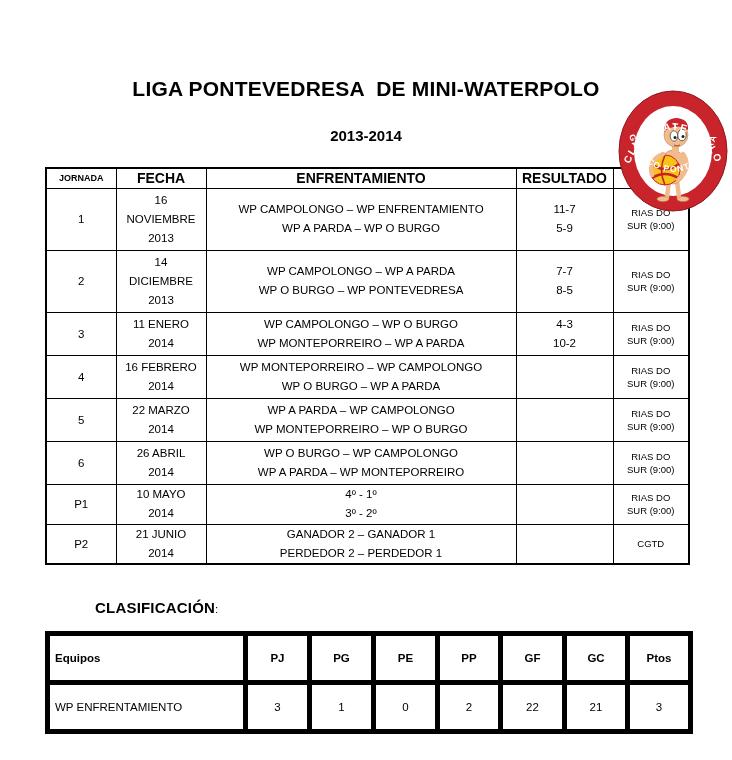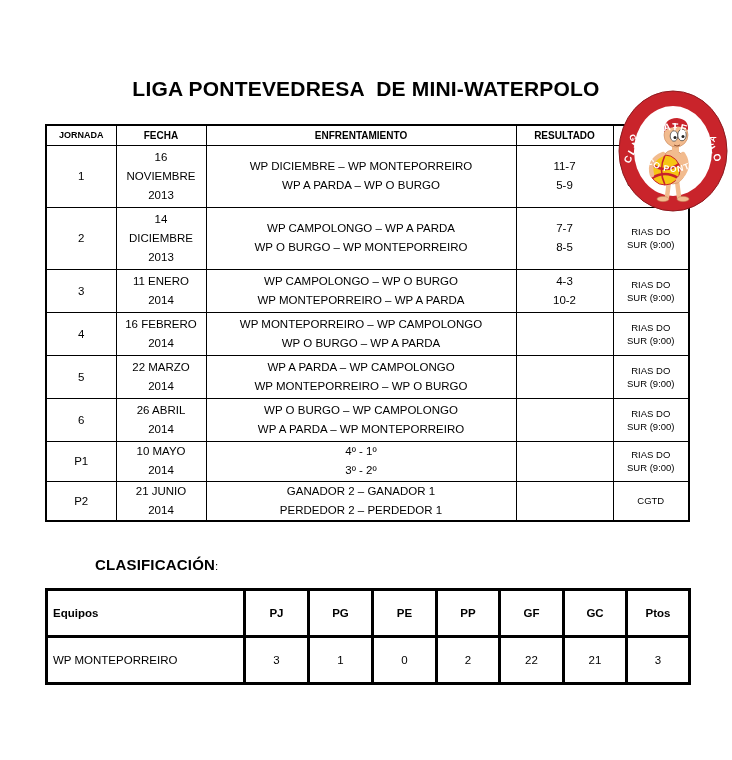--- a/index.html
+++ b/index.html
@@ -45,21 +45,21 @@
     margin: 23px 0 0 45px;
     border: 2px solid #000;
   }
   .sched th, .sched td {
     border: 1px solid #000;
     text-align: center;
     vertical-align: middle;
     padding: 0;
     overflow: hidden;
   }
-  .sched th { font-size: 10px; font-weight: bold; height: 20px; }
+  .sched th { font-size: 14px; font-weight: bold; height: 20px; }
   .sched th.jh { font-size: 9px; }
   .r-tall  td { height: 62px; }
   .r-med   td { height: 43px; }
   .r-short td { height: 40px; }
   .cl { font-size: 11.5px; line-height: 19px; }
   .sl { font-size: 9.5px;  line-height: 13px; }
   .jcell { font-size: 11.5px; }
 
   
   .clasif-heading {
@@ -71,21 +71,21 @@
   .clasif-heading .colon { font-size: 11.5px; font-weight: normal; }
 
   table.clasif {
     border-collapse: collapse;
     table-layout: fixed;
     width: 643px;
     margin: 15px 0 0 45px;
     border: 2px solid #000;
   }
   .clasif th, .clasif td {
-    border: 3px solid #000000;
+    border: 5px solid #000000;
     padding: 16px;
     font-size: 11.5px;
     text-align: center;
     vertical-align: middle;
     overflow: hidden;
   }
   .clasif th { font-weight: bold; height: 21px; }
   .clasif td { height: 19px; }
   .clasif .team-col { text-align: left; padding-left: 5px; }
 </style>
@@ -141,20 +141,21 @@
       <text font-size="10" font-weight="bold" letter-spacing="1.6" fill="#ffffff">
         <textPath href="#arcTop" startOffset="50%" text-anchor="middle">CLUB WATERPOLO</textPath>
       </text>
       <text font-size="8.5" font-weight="bold" letter-spacing="1.2" fill="#ffffff">
         <textPath href="#arcBottom" startOffset="50%" text-anchor="middle">GALAICO PONTEVEDRA</textPath>
       </text>
     </svg>
   </div>
 
   <div class="title">LIGA PONTEVEDRESA  DE MINI-WATERPOLO</div>
+  <div class="season">2013-2014</div>
 
   <table class="sched">
     <colgroup>
       <col style="width:70px">
         <col style="width:90px">
         <col style="width:310px">
       <col style="width:97px">
         <col style="width:76px">
     </colgroup>
     <tbody>
@@ -167,21 +168,21 @@
     </tr>
 
     <tr class="r-tall">
       <td class="jcell">1</td>
       <td>
         <div class="cl">16</div>
         <div class="cl">NOVIEMBRE</div>
         <div class="cl">2013</div>
       </td>
       <td>
-        <div class="cl">WP DICIEMBRE – WP MONTEPORREIRO</div>
+        <div class="cl">WP CAMPOLONGO – WP ENFRENTAMIENTO</div>
         <div class="cl">WP A PARDA – WP O BURGO</div>
       </td>
       <td>
         <div class="cl">11-7</div>
         <div class="cl">5-9</div>
       </td>
       <td>
         <div class="sl">RIAS DO</div>
         <div class="sl">SUR (9:00)</div>
       </td>
@@ -189,21 +190,21 @@
 
     <tr class="r-tall">
       <td class="jcell">2</td>
       <td>
         <div class="cl">14</div>
         <div class="cl">DICIEMBRE</div>
         <div class="cl">2013</div>
       </td>
       <td>
         <div class="cl">WP CAMPOLONGO – WP A PARDA</div>
-        <div class="cl">WP O BURGO – WP MONTEPORREIRO</div>
+        <div class="cl">WP O BURGO – WP PONTEVEDRESA</div>
       </td>
       <td>
         <div class="cl">7-7</div>
         <div class="cl">8-5</div>
       </td>
       <td>
         <div class="sl">RIAS DO</div>
         <div class="sl">SUR (9:00)</div>
       </td>
     </tr>
@@ -332,21 +333,21 @@
       <th class="team-col">Equipos</th>
       <th>PJ</th>
       <th>PG</th>
       <th>PE</th>
       <th>PP</th>
       <th>GF</th>
       <th>GC</th>
       <th>Ptos</th>
     </tr>
     <tr>
-      <td class="team-col">WP MONTEPORREIRO</td>
+      <td class="team-col">WP ENFRENTAMIENTO</td>
       <td>3</td>
       <td>1</td>
       <td>0</td>
       <td>2</td>
       <td>22</td>
       <td>21</td>
       <td>3</td>
     </tr>
   </tbody>
     </table>

